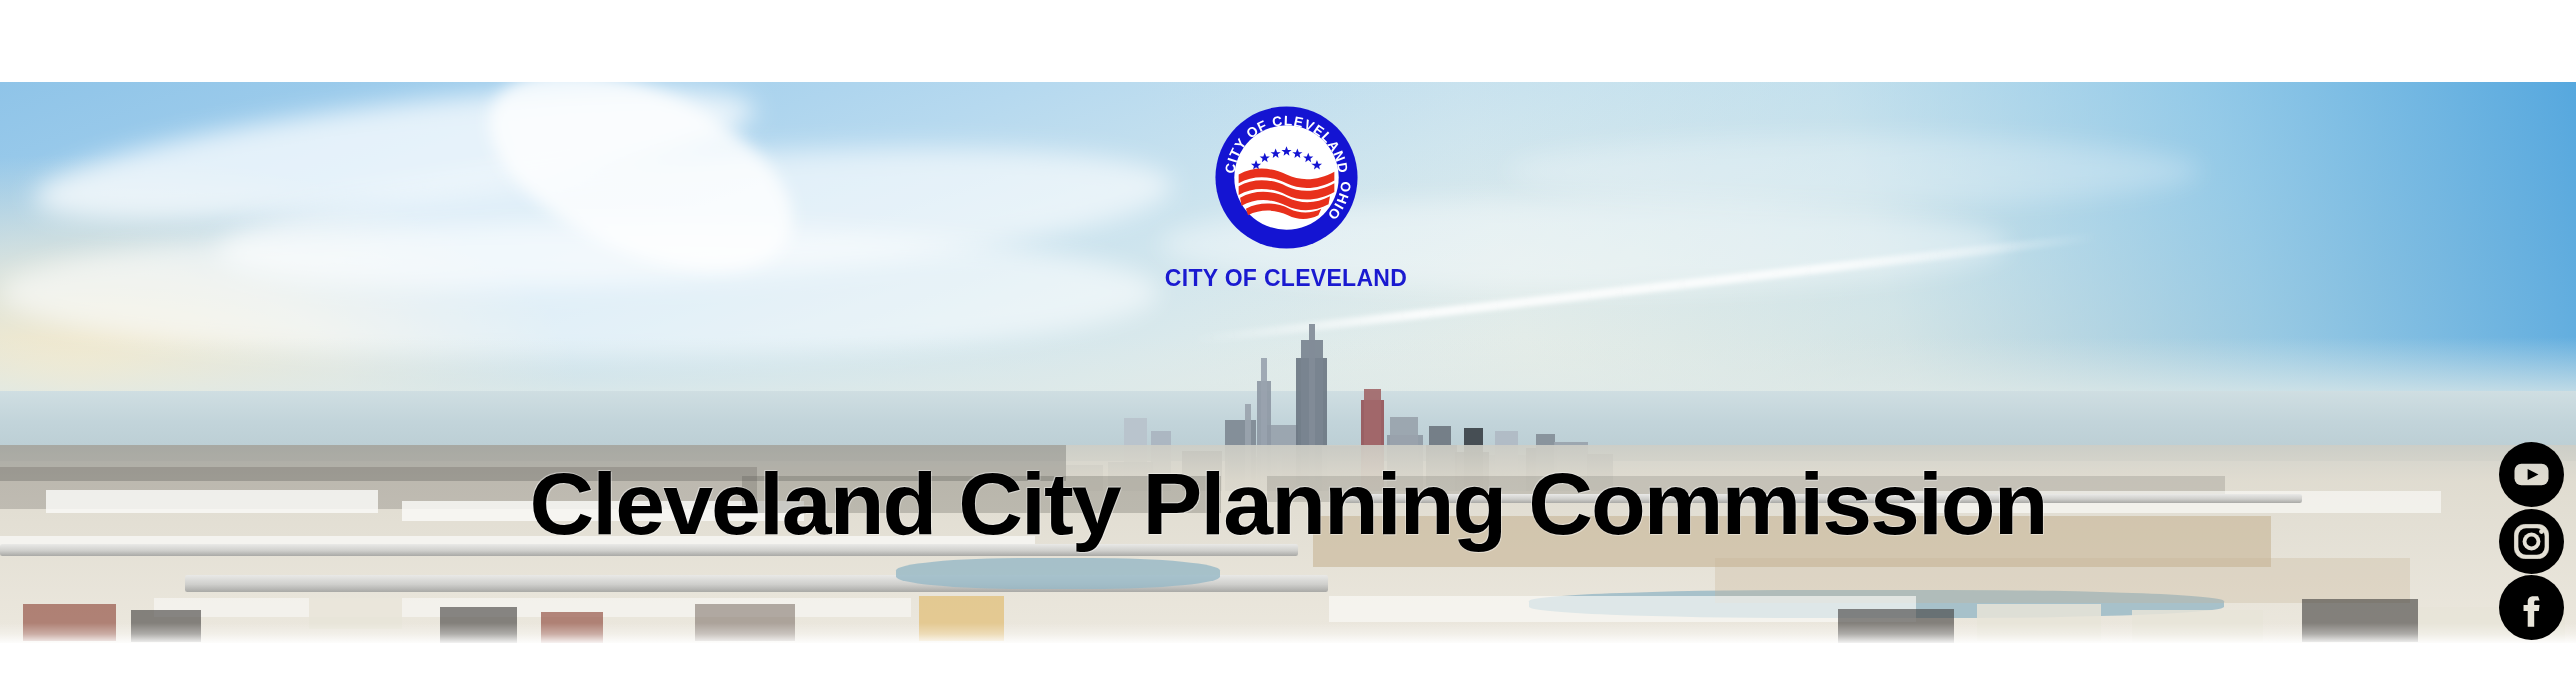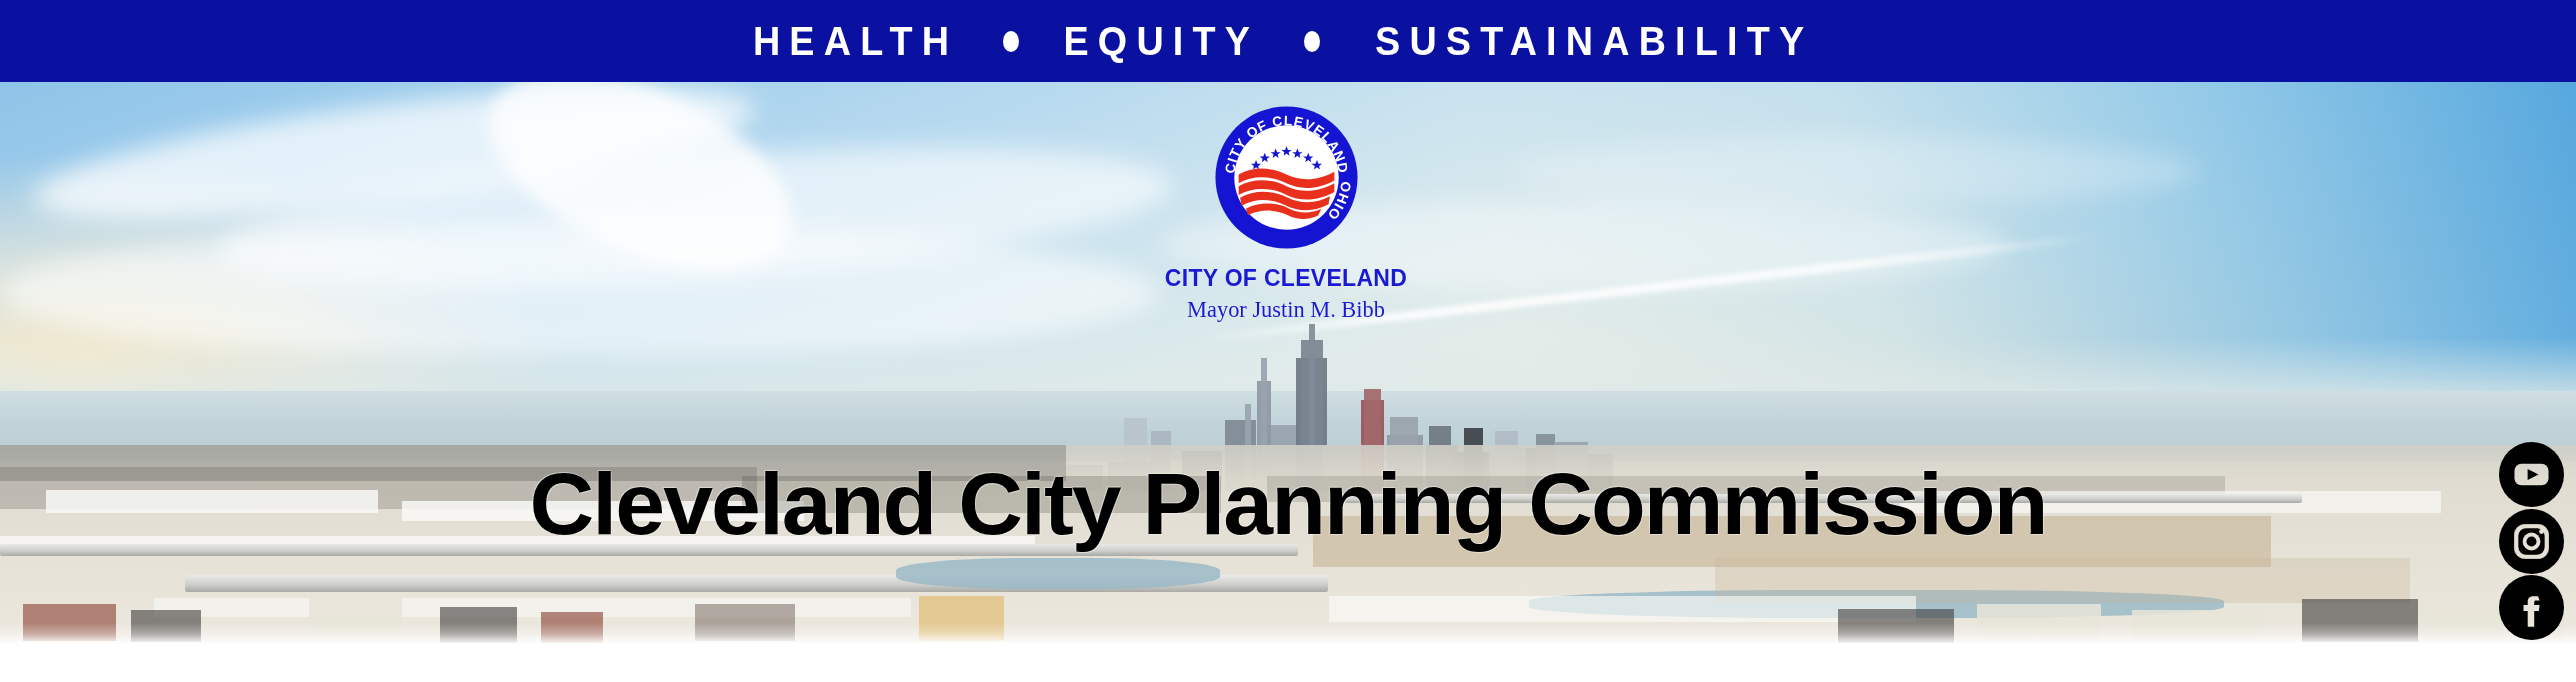--- a/index.html
+++ b/index.html
@@ -283,27 +283,20 @@
     height: 39px;
     background: #ffffff;
     z-index: 45;
   }
 </style>
 </head>
 <body>
 
 <div id="page">
 
-  <div id="tagline-bar">
-    <span class="tagline-word">HEALTH</span>
-    <span class="tagline-dot"></span>
-    <span class="tagline-word">EQUITY</span>
-    <span class="tagline-dot"></span>
-    <span class="tagline-word">SUSTAINABILITY</span>
-  </div>
 
   <div id="hero">
 
     <div class="sky sky-base"></div>
     <div class="sky sky-right"></div>
     <div class="sky sky-warm"></div>
     <div class="cloud c1"></div>
     <div class="cloud c2"></div>
     <div class="cloud c3"></div>
     <div class="cloud c4"></div>
@@ -414,21 +407,20 @@
 
         <text font-family="Liberation Sans, sans-serif" font-size="19" font-weight="bold" fill="#ffffff" letter-spacing="1.2">
           <textPath href="#arcTop" startOffset="50%" text-anchor="middle">CITY OF CLEVELAND</textPath>
         </text>
         <text font-family="Liberation Sans, sans-serif" font-size="19" font-weight="bold" fill="#ffffff" letter-spacing="1.2">
           <textPath href="#arcBot" startOffset="26%" text-anchor="middle">OHIO</textPath>
         </text>
       </svg>
     </div>
     <div id="city-name">CITY OF CLEVELAND</div>
-    <div id="mayor-name">Mayor Justin M. Bibb</div>
   </div>
 
   <div id="main-title">Cleveland City Planning Commission</div>
 
   <div id="social">
 
     <a class="social-link">
       <svg width="65" height="65" viewBox="0 0 84 84">
         <defs>
           <mask id="mYT">

